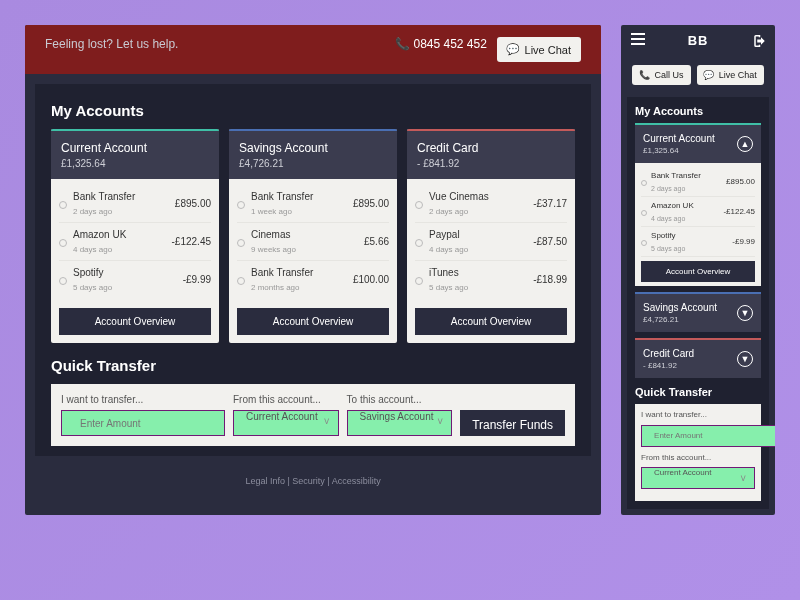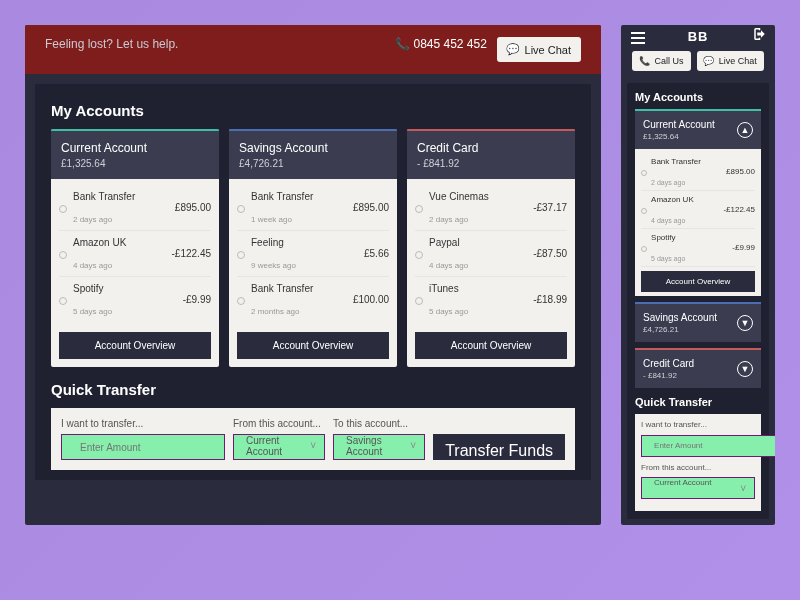--- a/index.html
+++ b/index.html
@@ -28,34 +28,34 @@
   .card-hd.blue{border-top-color:#4a6fb3}
   .card-hd.red{border-top-color:#c45a5a}
   .acct-name{font-size:12px}
   .acct-bal{font-size:10px;color:#cfd0d7;margin-top:3px}
   .txns{padding:6px 8px}
   .txn{display:flex;align-items:center;padding:6px 0;border-bottom:1px solid #e6e5e1}
   .txn:last-child{border-bottom:none}
   .dot{width:8px;height:8px;border:1px solid #bbb;border-radius:50%;margin:3px 6px 0 0;flex:none}
   .txn-main{flex:1}
   .txn-name{font-size:10px;color:#333}
-  .txn-time{font-size:8px;color:#999;margin-top:13px}
+  .txn-time{font-size:8px;color:#999;margin-top:5px}
   .txn-amt{font-size:10px;color:#333}
   .btn-dark{display:block;width:calc(100% - 16px);margin:4px auto 8px;background:#2a2c3e;color:#fff;text-align:center;font-size:10px;padding:8px 0;border:none;cursor:pointer}
   
   .qt-panel{background:#f2f1ee;padding:10px;display:flex;gap:8px}
   .qt-col{flex:1;display:flex;flex-direction:column}
   .qt-lbl{font-size:10px;color:#555;margin-bottom:5px}
   .qt-input,.qt-select{height:26px;border:1px solid #701a75;background:#86efac;font-size:10px;padding:0 12px;color:#555}
   .qt-select{position:relative}
   .qt-select::after{content:"˅";position:absolute;right:8px;top:5px;font-size:10px;color:#888}
-  .btn-transfer{align-self:flex-end;background:#2a2c3e;color:#fff;border:none;font-size:16px;padding:8px 12px;cursor:pointer;height:26px}
+  .btn-transfer{align-self:flex-end;background:#2a2c3e;color:#fff;border:none;font-size:12px;padding:8px 12px;cursor:pointer;height:26px}
   .footer{text-align:center;color:#8c8e9e;font-size:9px;padding:10px 0}
   
-  .m-hdr{display:flex;align-items:flex-end;justify-content:space-between;padding:1px 10px}
+  .m-hdr{display:flex;align-items:flex-start;justify-content:space-between;padding:8px 10px}
   .m-title{color:#fff;font-weight:600;font-size:13px;letter-spacing:1px}
   .m-menu-icon{width:14px;height:12px;display:flex;flex-direction:column;justify-content:space-between;cursor:pointer}
   .m-menu-icon span{height:2px;background:#fff}
   .m-btns{display:flex;gap:6px;justify-content:center;padding:6px 8px}
   .m-btns .btn-light{font-size:9px;padding:5px 7px}
   .m-content{background:#1f2130;margin:6px;padding:8px}
   .m-sec-title{color:#fff;font-size:11px;font-weight:600;margin-bottom:6px}
   .m-card{border-top:2px solid;margin-bottom:6px}
   .m-card-hd{background:#3b3c4f;color:#fff;padding:8px;display:flex;align-items:center;justify-content:space-between}
   .m-acct{font-size:10px}
@@ -131,21 +131,21 @@
                 <div class="dot"></div>
                 <div class="txn-main">
                   <div class="txn-name">Bank Transfer</div>
                   <div class="txn-time">1 week ago</div>
                 </div>
                 <div class="txn-amt">£895.00</div>
               </div>
             <div class="txn">
                 <div class="dot"></div>
                 <div class="txn-main">
-                  <div class="txn-name">Feeling</div>
+                  <div class="txn-name">Cinemas</div>
                   <div class="txn-time">9 weeks ago</div>
                 </div>
                 <div class="txn-amt">£5.66</div>
               </div>
             <div class="txn">
                 <div class="dot"></div>
                 <div class="txn-main">
                   <div class="txn-name">Bank Transfer</div>
                   <div class="txn-time">2 months ago</div>
                 </div>
@@ -199,20 +199,25 @@
         <div class="qt-col">
           <div class="qt-lbl">From this account...</div>
           <div class="qt-input qt-select">Current Account</div>
         </div>
         <div class="qt-col">
           <div class="qt-lbl">To this account...</div>
           <div class="qt-input qt-select">Savings Account</div>
         </div>
         <button class="btn-transfer">Transfer Funds</button>
       </div>
+    </div>
+    <div class="footer">
+      <span>Legal Info</span> | 
+      <span>Security</span> | 
+      <span>Accessibility</span>
     </div>
   </div>
 
   <div class="mobile">
     <div class="m-hdr">
       <div class="m-menu-icon">
           <span></span>
           <span></span>
           <span></span>
         </div>

